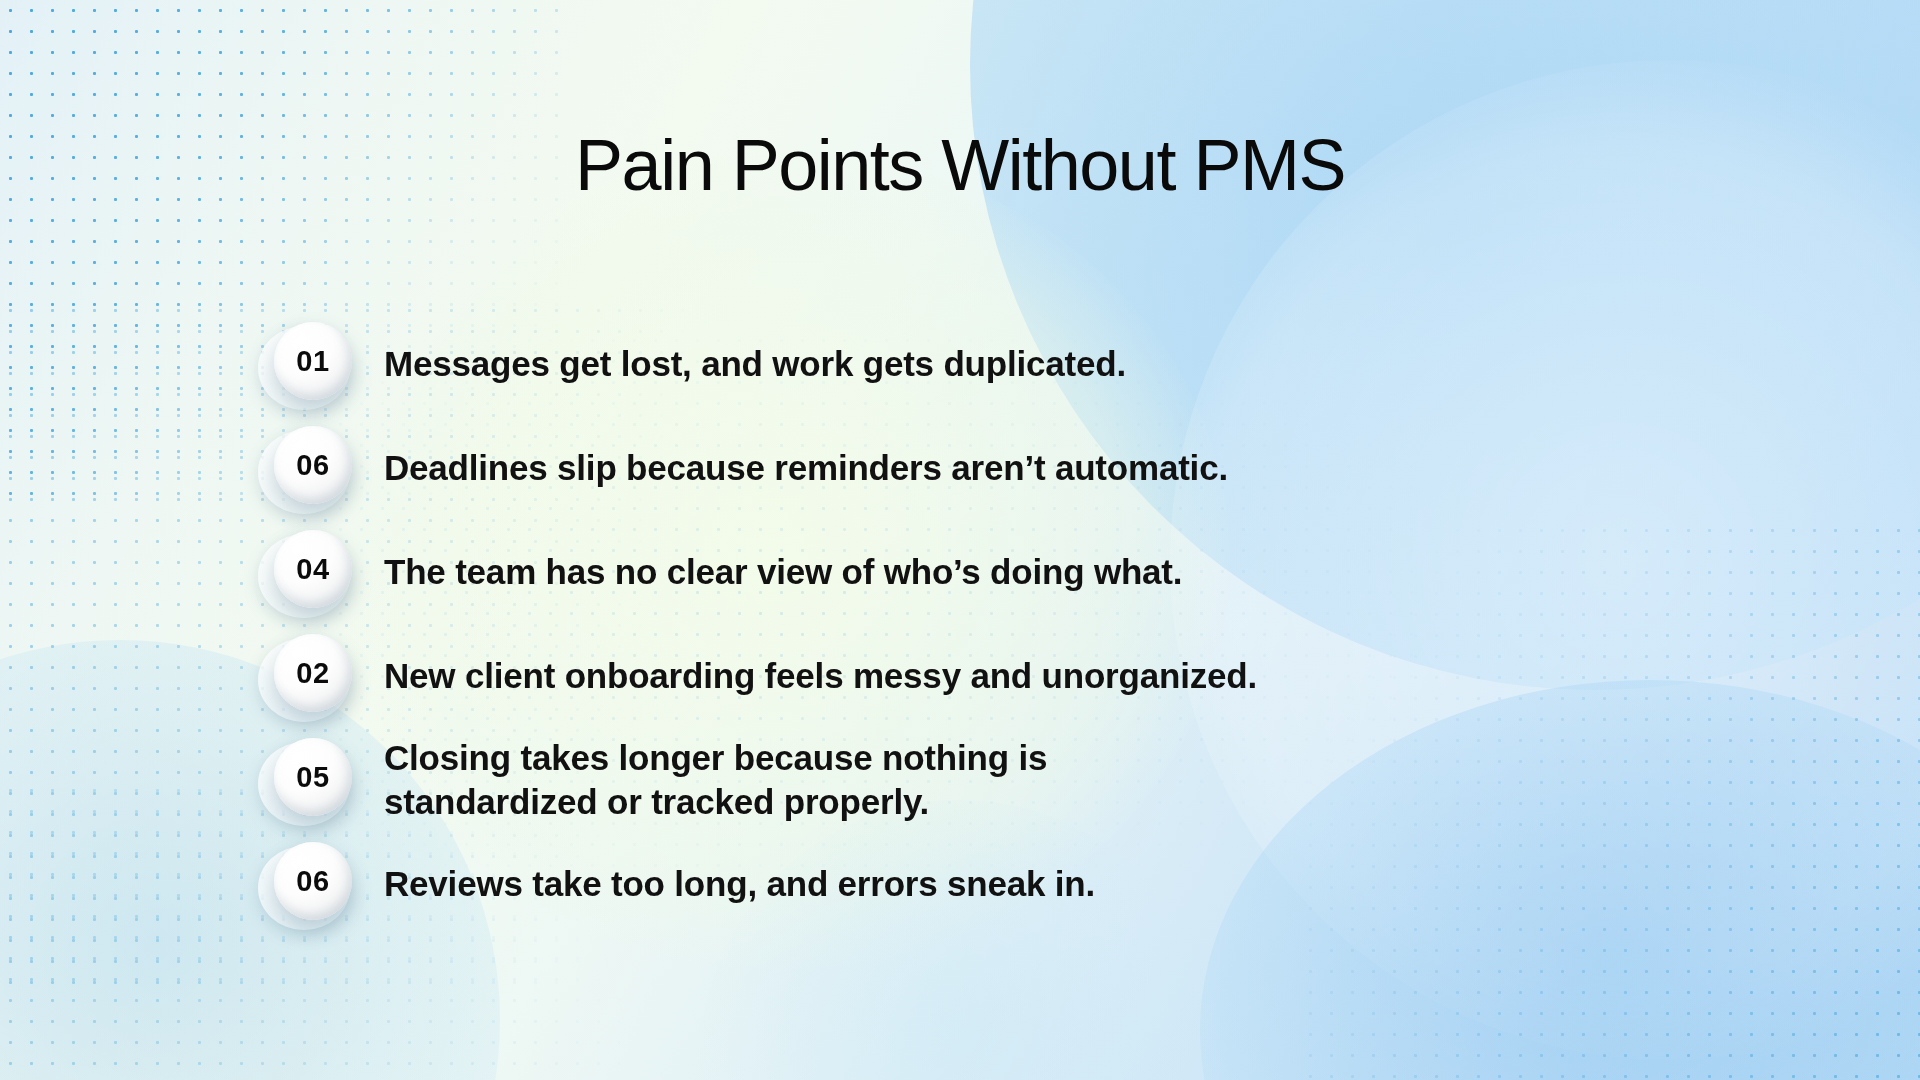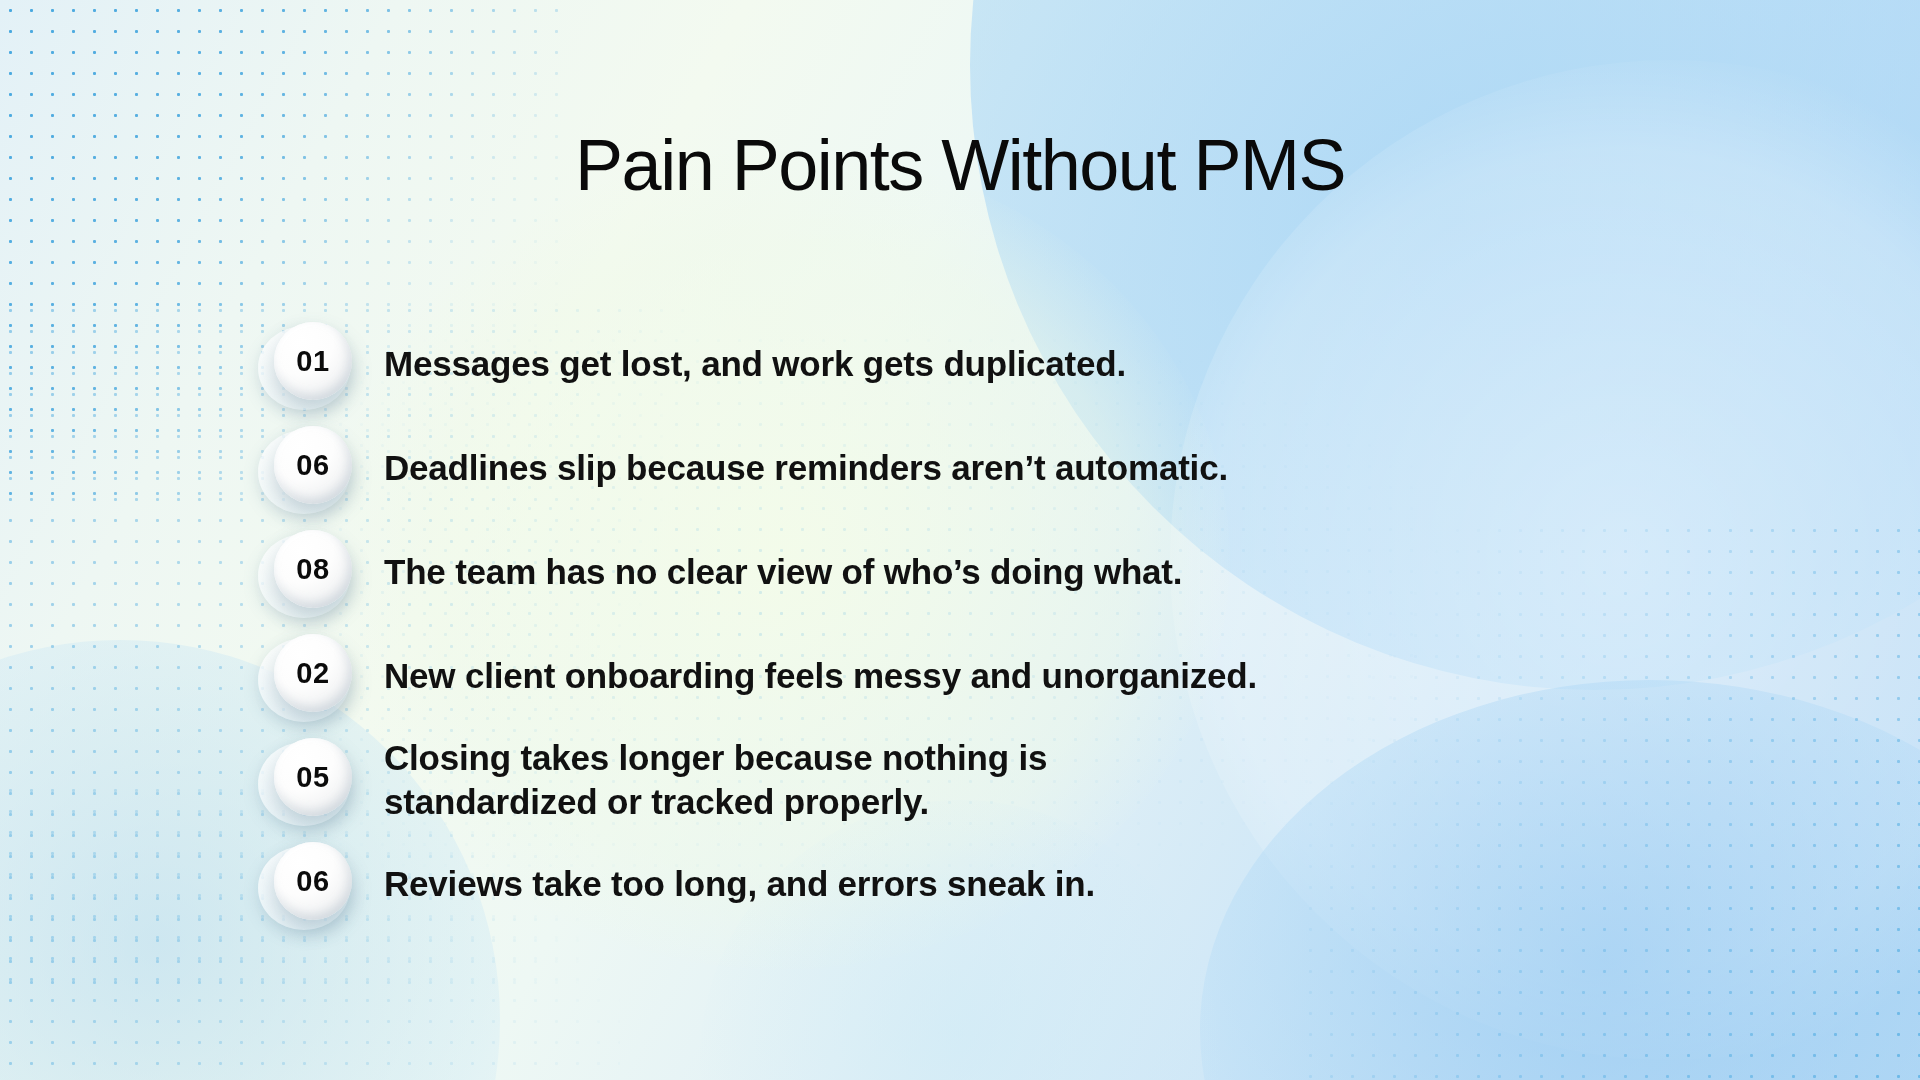--- a/index.html
+++ b/index.html
@@ -231,21 +231,21 @@
       <div class="item-text">
         <span>Deadlines slip because reminders aren’t automatic.</span>
       </div>
     </div>
 
     <div class="item">
       <div class="badge-wrap">
         <div class="halo"></div>
         <div class="arrow" style="border-left-color: rgb(51, 51, 51);"></div>
         <div class="coin">
-          <span>08</span>
+          <span>04</span>
         </div>
       </div>
       <div class="item-text">
         <span>The team has no clear view of who’s doing what.</span>
       </div>
     </div>
 
     <div class="item">
       <div class="badge-wrap">
         <div class="halo"></div>

